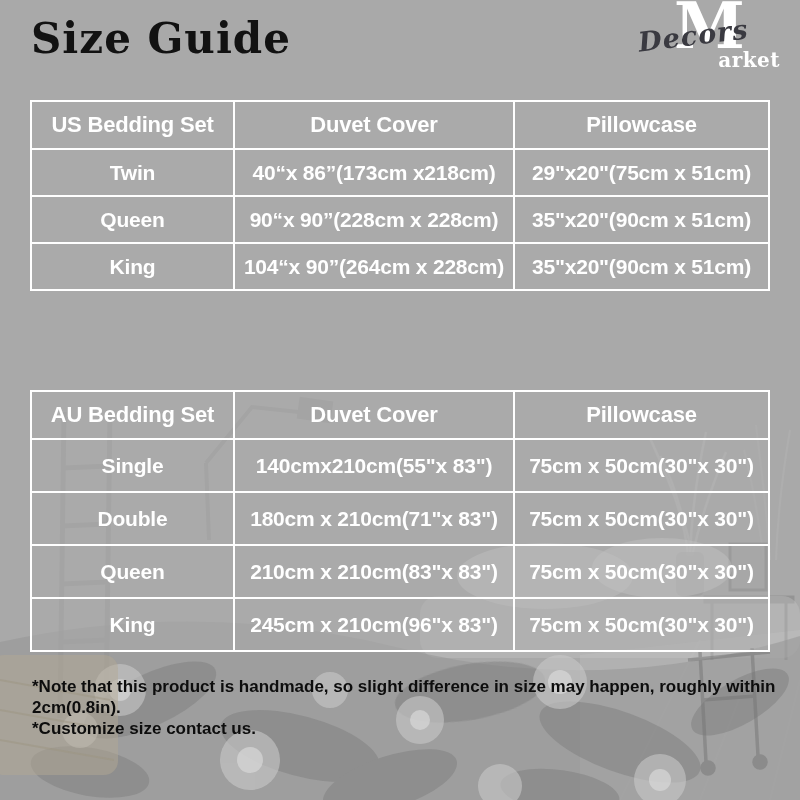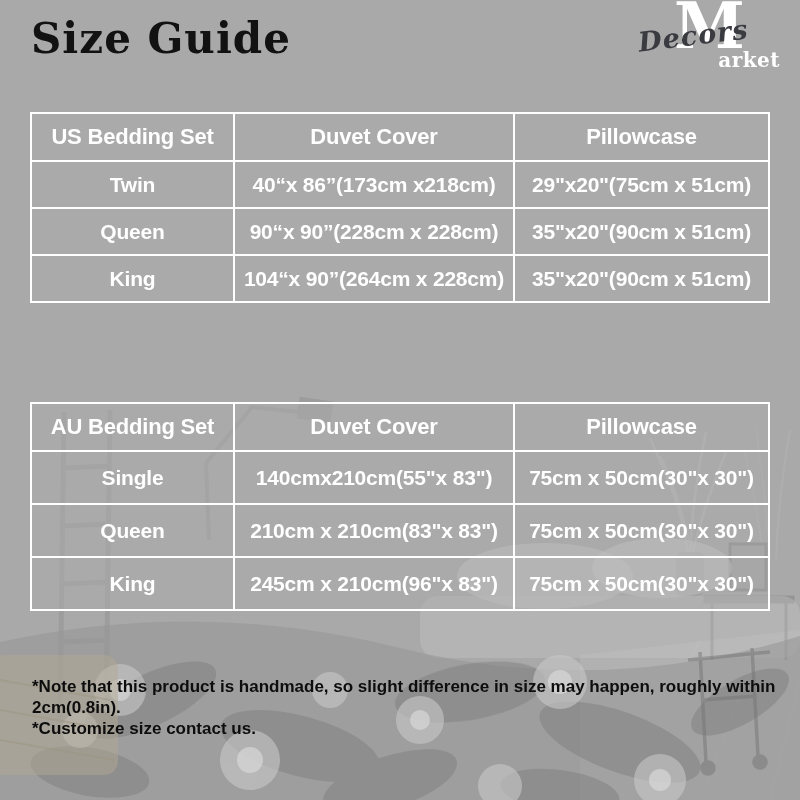--- a/index.html
+++ b/index.html
@@ -44,21 +44,20 @@
     position: absolute; right: -2px; bottom: 2px;
     font-family: "DejaVu Serif", serif; font-weight: bold;
     font-size: 20px; color: #ffffff; letter-spacing: 0.5px; margin-top: 8px;
   }
 
   
   table.size-table {
     position: absolute; left: 30px;
     border-collapse: collapse; table-layout: fixed;
     width: 738px;
-    margin-top: 12px;
   }
   .us-table { top: 100px; }
   .au-table { top: 390px; }
   col.c1 { width: 203px; }
   col.c2 { width: 280px; }
   col.c3 { width: 255px; }
   .size-table th, .size-table td {
     border: 2px solid #ffffff;
     background: rgba(172,172,172,0.5);
     color: #ffffff;
@@ -236,20 +235,25 @@
           <th>Pillowcase</th>
         </tr>
       </thead>
       <tbody>
         <tr>
           <td>Single</td>
           <td>140cmx210cm(55"x 83")</td>
           <td>75cm x 50cm(30"x 30")</td>
         </tr>
         <tr>
+          <td>Double</td>
+          <td>180cm x 210cm(71"x 83")</td>
+          <td>75cm x 50cm(30"x 30")</td>
+        </tr>
+        <tr>
           <td>Queen</td>
           <td>210cm x 210cm(83"x 83")</td>
           <td>75cm x 50cm(30"x 30")</td>
         </tr>
         <tr>
           <td>King</td>
           <td>245cm x 210cm(96"x 83")</td>
           <td>75cm x 50cm(30"x 30")</td>
         </tr>
       </tbody>

